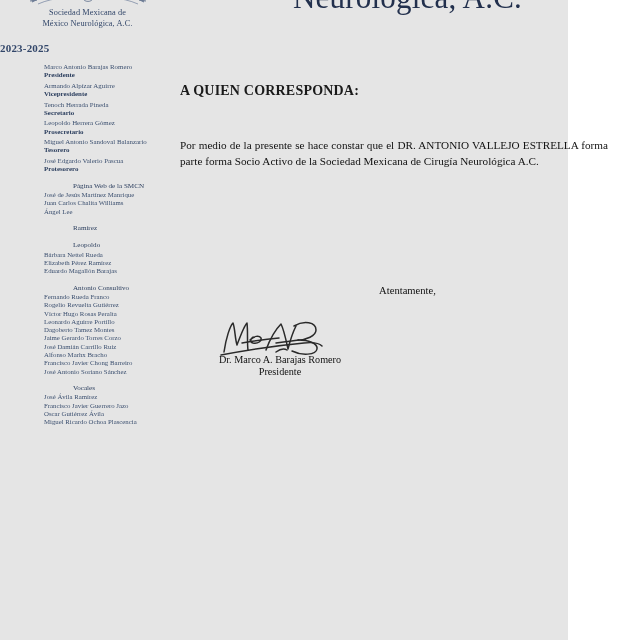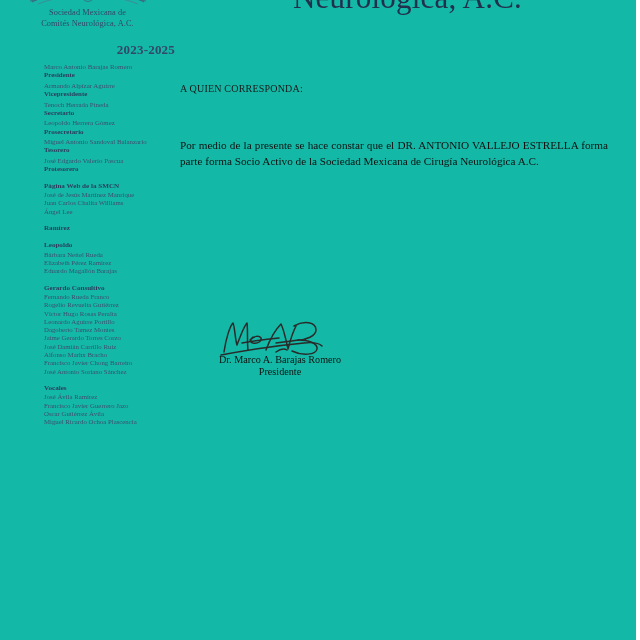--- a/index.html
+++ b/index.html
@@ -10,22 +10,22 @@
   body {
     width: 640px;
     height: 640px;
     overflow: hidden;
     font-family: "Liberation Serif", "DejaVu Serif", serif;
     position: relative;
   }
   .page {
     position: absolute;
     left: 0; top: 0;
-    width: 636px; height: 640px;
-    background: #14b8a6;
+    width: 568px; height: 640px;
+    background: #e5e5e5;
   }
 
   
   .sidebar {
     position: absolute;
     left: 0; top: 0;
     width: 175px;
     height: 640px;
     color: #364a68;
   }
@@ -45,22 +45,22 @@
   .logo-name {
     font-size: 8.3px;
     line-height: 10.5px;
     color: #33476a;
     letter-spacing: .1px;
   }
   .period {
     position: absolute;
     left: 0; top: 42px;
     width: 175px;
-    text-align: right;
-    font-size: 13px;
+    text-align: left;
+    font-size: 11px;
     font-weight: bold;
     color: #33476a;
     letter-spacing: .2px;
   }
   .board {
     position: absolute;
     left: 44px; top: 63px;
     width: 128px;
   }
   .officer { margin-bottom: 2.2px; }
@@ -72,22 +72,23 @@
   .officer .rl {
     font-size: 6.9px;
     line-height: 8.4px;
     font-weight: bold;
     color: #2b3e5e;
   }
   .group { margin-top: 8px; }
   .group-head {
     font-size: 7.1px;
     line-height: 9.4px;
-    font-weight: bold;
+    font-weight: normal;
     color: #2b3e5e;
+    margin-left: 29px;
   }
   .group .nm {
     font-size: 6.8px;
     line-height: 8.3px;
     color: #3c5070;
   }
 
   
   .doc-title {
     position: absolute;
@@ -96,22 +97,22 @@
     text-align: center;
     font-size: 31px;
     line-height: 40px;
     color: #22304d;
     letter-spacing: .2px;
     white-space: nowrap;
   }
   .addressee {
     position: absolute;
     left: 180px; top: 83px;
-    font-size: 10px;
-    font-weight: normal;
+    font-size: 14px;
+    font-weight: bold;
     color: #1a1a1a;
     letter-spacing: .2px;
   }
   .para {
     position: absolute;
     left: 180px;
     width: 428px;
     text-align: justify;
     font-size: 11.2px;
     line-height: 16.4px;
@@ -167,21 +168,21 @@
   <div class="sidebar">
 
     <div class="logo-block">
       <svg class="logo-mark" viewBox="0 0 120 18">
         <path d="M4 12 C 20 3, 44 1, 60 5 C 76 1, 100 3, 116 12" stroke="#44587a" stroke-width="1.1" fill="none"></path>
         <path d="M10 14 C 26 7, 46 6, 60 9 C 74 6, 94 7, 110 14" stroke="#5c6f90" stroke-width=".8" fill="none"></path>
         <ellipse cx="60" cy="8" rx="5" ry="3.4" fill="none" stroke="#44587a" stroke-width=".9"></ellipse>
         <path d="M2 11 L 9 10 M111 10 L 118 11" stroke="#44587a" stroke-width="1.2"></path>
       </svg>
       <div class="logo-name">Sociedad Mexicana de</div>
-      <div class="logo-name">Comités Neurológica, A.C.</div>
+      <div class="logo-name">México Neurológica, A.C.</div>
     </div>
 
     <div class="period">2023-2025</div>
 
     <div class="board">
       <div id="officers">
           <div class="officer">
             <div class="nm">Marco Antonio Barajas Romero</div>
             <div class="rl">Presidente</div>
           </div>
@@ -216,21 +217,21 @@
           <div class="group">
             <div class="group-head">Ramírez</div>
           </div>
           <div class="group">
             <div class="group-head">Leopoldo</div>
             <div class="nm">Bárbara Nettel Rueda</div>
             <div class="nm">Elizabeth Pérez Ramírez</div>
             <div class="nm">Eduardo Magallón Barajas</div>
           </div>
           <div class="group">
-            <div class="group-head">Gerardo Consultivo</div>
+            <div class="group-head">Antonio Consultivo</div>
             <div class="nm">Fernando Rueda Franco</div>
             <div class="nm">Rogelio Revuelta Gutiérrez</div>
             <div class="nm">Víctor Hugo Rosas Peralta</div>
             <div class="nm">Leonardo Aguirre Portillo</div>
             <div class="nm">Dagoberto Tamez Montes</div>
             <div class="nm">Jaime Gerardo Torres Corzo</div>
             <div class="nm">José Damián Carrillo Ruiz</div>
             <div class="nm">Alfonso Marhx Bracho</div>
             <div class="nm">Francisco Javier Chong Barreiro</div>
             <div class="nm">José Antonio Soriano Sánchez</div>
@@ -248,20 +249,21 @@
 
   <div class="doc-title">Neurológica, A.C.</div>
 
   <div class="addressee">A QUIEN CORRESPONDA:</div>
 
   <div class="para" id="para1">
     <span>Por medio de la presente se hace constar que el </span><b>DR. ANTONIO VALLEJO ESTRELLA</b><span> forma parte forma Socio Activo de la Sociedad Mexicana de Cirugía Neurológica A.C.</span>
   </div>
 
 
+  <div class="closing">Atentamente,</div>
 
   <div class="sig-row">
 
     <div class="sig-col">
       <svg class="sig-ink" viewBox="0 0 200 48">
         <g fill="none" stroke="#2a2a2a" stroke-width="1.5" stroke-linecap="round" stroke-linejoin="round">
           <path d="M44 40 C 46 26, 50 14, 53 11 C 55 16, 55 27, 57 33 C 60 25, 64 14, 67 11 C 68 19, 67 31, 68 38"></path>
           <path d="M70 28 C 74 24, 79 23, 81 26 C 82 29, 78 32, 73 31 C 70 30, 70 27, 73 25"></path>
           <path d="M62 31 C 74 29, 88 27, 99 26"></path>
           <path d="M86 38 C 90 27, 96 17, 101 12 C 104 18, 106 28, 108 37 C 110 29, 113 20, 116 14"></path>

